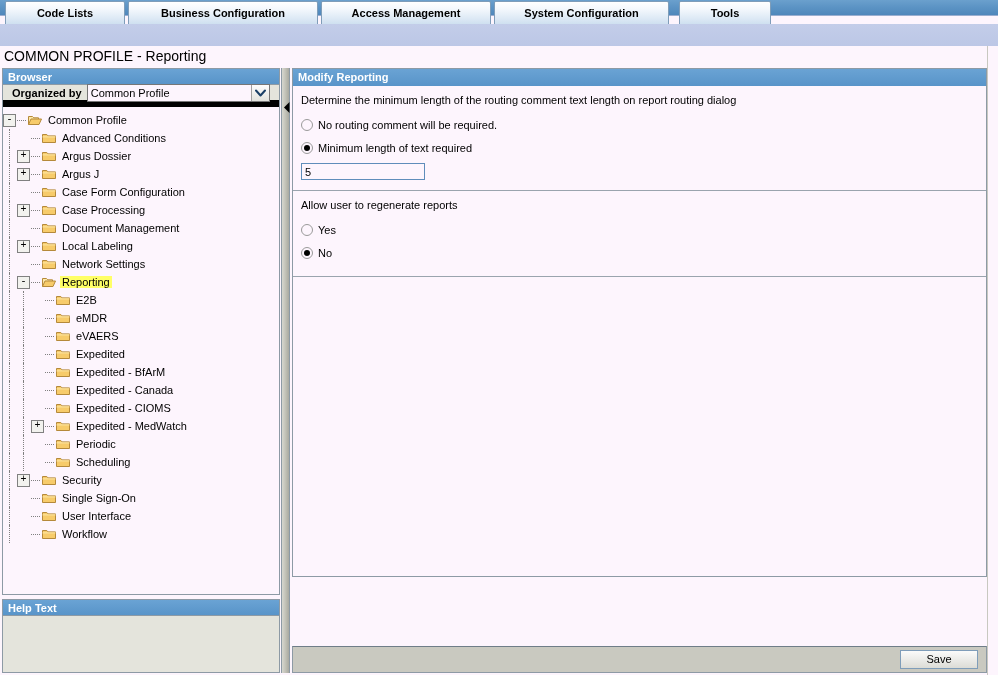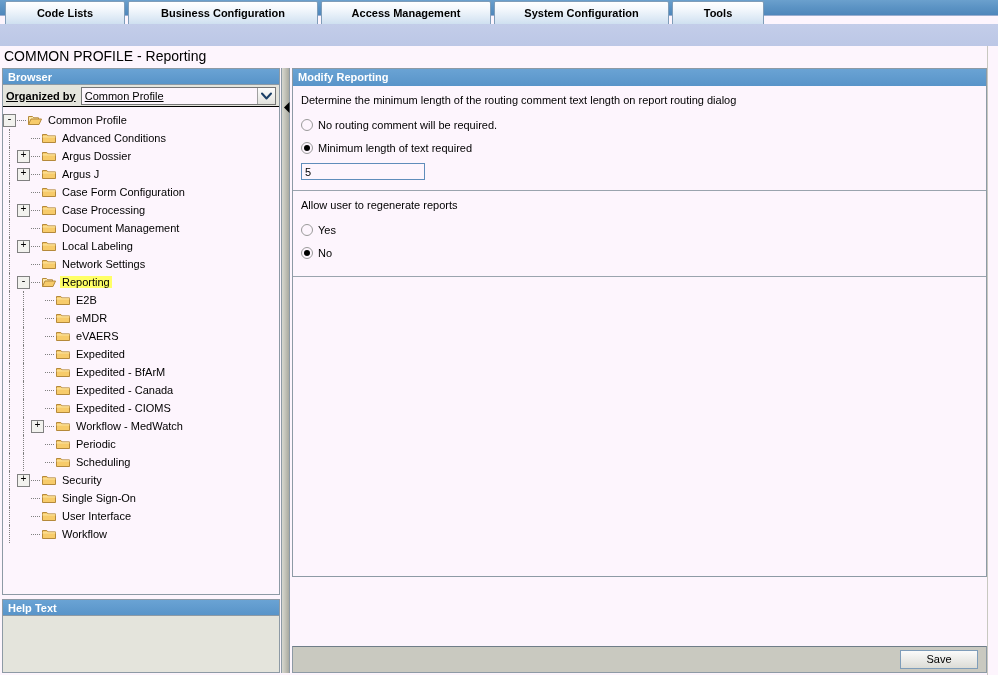--- a/index.html
+++ b/index.html
@@ -43,21 +43,21 @@
     color: #000;
     text-align: center;
     white-space: nowrap;
     cursor: pointer;
     box-shadow: inset 0 1px 0 #fff;
   }
   .tab-codelists    { min-width: 90px; }
   .tab-business     { min-width: 160px; }
   .tab-access       { min-width: 140px; }
   .tab-system       { min-width: 145px; }
-  .tab-tools        { min-width: 62px; }
+  .tab-tools        { min-width: 62px; margin-left: 7px; }
 
   .subbar {
     position: absolute;
     left: 0; top: 24px;
     width: 998px;
     height: 22px;
     background: linear-gradient(to bottom, #c3cde9 0%, #bcc7e6 100%);
     border-bottom: 1px solid #fdf5fd;
   }
 
@@ -91,24 +91,23 @@
     font-weight: bold;
     padding-left: 5px;
     box-sizing: border-box;
     border-bottom: 1px solid #8d9aa5;
   }
   .organized-row {
     height: 22px;
     background: #e4e4dc;
     display: flex;
     align-items: center;
-    padding: 0 3px;
-    box-sizing: border-box;
-    border-bottom: 1px solid #000000;
-    text-decoration: underline;
+    padding: 0 9px;
+    box-sizing: border-box;
+    border-bottom: 7px solid #000000;
   }
   .organized-label {
     font-size: 11px;
     font-weight: bold;
     color: #000;
     margin-right: 5px;
     white-space: nowrap;
   }
   .organized-select {
     flex: 1;
@@ -557,21 +556,21 @@
       </div>
       <div class="tnode">
         <span class="vline"></span>
         <span class="vline"></span>
         <span class="toggle">+</span>
         <span class="dots"></span>
         <svg width="14" height="12" viewBox="0 0 14 12" class="folder-ico">
           <path d="M0.5 10.5 L0.5 2.5 L4.8 2.5 L6.1 3.9 L13.5 3.9 L13.5 10.5 Z" fill="#f7cb6a" stroke="#b5893a" stroke-width="1"></path>
           <path d="M0.5 4.9 L13.5 4.9" stroke="#fde9a9" stroke-width="1" fill="none"></path>
         </svg>
-        <span class="label">Workflow - MedWatch</span>
+        <span class="label">Expedited - MedWatch</span>
       </div>
       <div class="tnode">
         <span class="vline"></span>
         <span class="vline"></span>
         <span class="toggle-spacer"></span>
         <span class="dots"></span>
         <svg width="14" height="12" viewBox="0 0 14 12" class="folder-ico">
           <path d="M0.5 10.5 L0.5 2.5 L4.8 2.5 L6.1 3.9 L13.5 3.9 L13.5 10.5 Z" fill="#f7cb6a" stroke="#b5893a" stroke-width="1"></path>
           <path d="M0.5 4.9 L13.5 4.9" stroke="#fde9a9" stroke-width="1" fill="none"></path>
         </svg>

